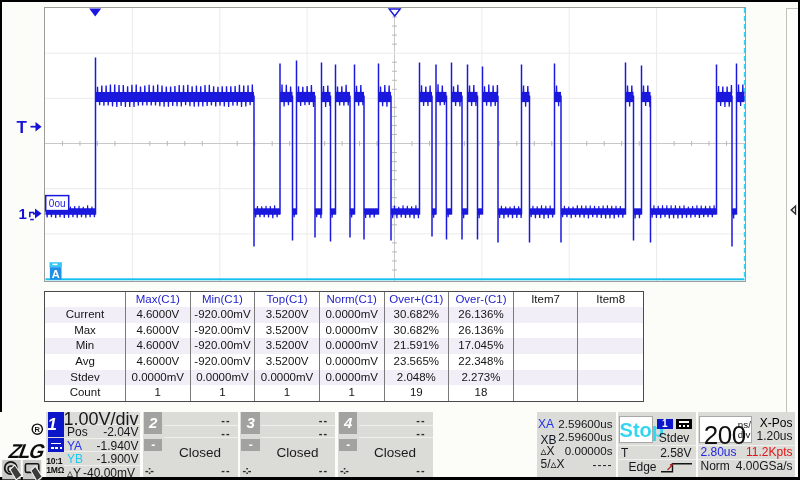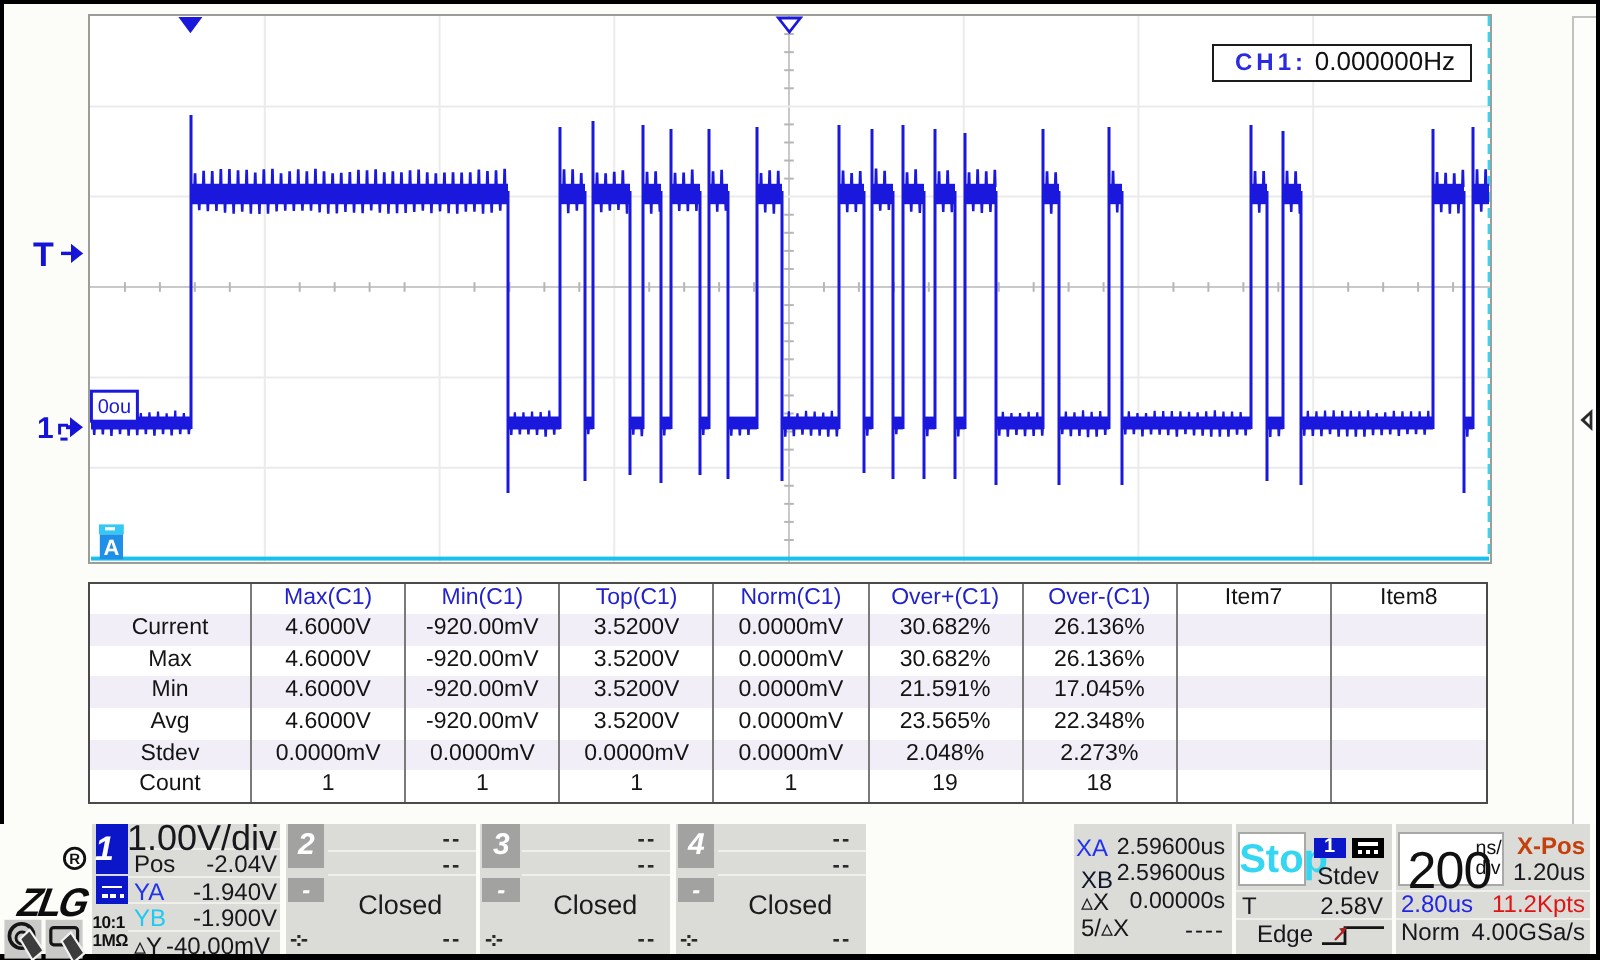--- a/index.html
+++ b/index.html
@@ -1,21 +1,21 @@
 <!DOCTYPE html>
 <html><head><meta charset="utf-8">
 <style>
 * { margin:0; padding:0; box-sizing:border-box; }
 html,body { width:800px; height:480px; overflow:hidden; }
 body { position:relative; background:#000; font-family:"Liberation Sans", sans-serif; }
 #screen { position:absolute; left:2px; top:2px; width:795.5px; height:474.5px; background:#fcfcf9; }
 #grid { position:absolute; left:41.5px; top:4.5px; width:702px; height:275px; border:1px solid #9c9c98; background:#fff; }
 #rstrip { position:absolute; left:783.5px; top:5.5px; width:12px; height:405.5px; border-left:1px solid #c2c2be; border-top:1px solid #c2c2be; background:#fdfdfb; }
 #ch1box { position:absolute; left:603.5px; top:19.5px; width:130px; height:19px; background:#fff; border:1.6px solid #1c1c1c; font-size:13px; line-height:16px; }
-#mtable { position:absolute; left:42px; top:288.5px; width:700px; height:111.5px; border:1.5px solid #4a4a4a; background:#fff;
+#mtable { position:absolute; left:42px; top:288.5px; width:600px; height:111.5px; border:1.5px solid #4a4a4a; background:#fff;
   display:grid; grid-template-columns:81px repeat(8, 1fr); grid-auto-rows:15.64px; }
 .tc { border-right:1px solid #7a7a7a; font-size:11.5px; color:#141414; text-align:center; line-height:15.6px; overflow:hidden; }
 .tc:nth-child(9n) { border-right:none; }
 .th { color:#2222cc; }
 .tr-a { background:#f1eef8; }
 .tr-b { background:#fff; }
 .tl { color:#141414; }
 #bbar { position:absolute; left:-2px; top:409.5px; width:795.5px; height:65px; background:#fcfcf9; }
 .panel { position:absolute; top:0; height:65px; background:#dbdbd7; }
 .nbox { position:absolute; background:#a2a2a0; text-align:center; }
@@ -243,24 +243,20 @@
 <svg width="44" height="280" viewBox="0 0 44 280" style="position:absolute;left:-2px;top:-2px">
 <text x="16.5" y="133" font-size="17" font-weight="bold" fill="#1513d8" font-family="Liberation Sans, sans-serif">T</text>
 <line x1="30.5" y1="126.7" x2="37" y2="126.7" stroke="#1513d8" stroke-width="1.7"></line>
 <polygon points="35.5,121.9 41.6,126.7 35.5,131.5" fill="#1513d8"></polygon>
 <text x="18.5" y="219" font-size="15" font-weight="bold" fill="#1513d8" font-family="Liberation Sans, sans-serif">1</text>
 <polyline points="34,212.6 29.8,212.6 29.8,217.3" fill="none" stroke="#1513d8" stroke-width="1.5"></polyline>
 <rect x="30.2" y="218.8" width="3.6" height="1.5" fill="#1513d8"></rect>
 <polygon points="35,208.6 41.5,213.6 35,218.6" fill="#1513d8"></polygon>
 <rect x="33" y="212.6" width="3" height="2" fill="#1513d8"></rect>
 </svg>
-<div id="ch1box">
-      <span style="position:absolute;left:11px;top:0.5px;color:#2a2ae0;letter-spacing:2px;font-weight:bold;font-size:12px">CH1:</span>
-      <span style="position:absolute;right:7px;color:#111;font-size:13px">0.000000Hz</span>
-    </div>
 <div id="rstrip"></div>
 <svg width="10" height="14" viewBox="0 0 10 14" style="position:absolute;left:786.5px;top:201px">
 <polygon points="7.2,1.5 7.2,12.5 1.2,7" fill="#2a2a2a"></polygon>
 <polygon points="5.8,4.6 5.8,9.4 3.4,7" fill="#fdfdfb"></polygon>
 </svg>
 <div id="mtable">
       <div class="tc tl"></div>
       <div class="tc th">Max(C1)</div>
       <div class="tc th">Min(C1)</div>
       <div class="tc th">Top(C1)</div>
@@ -429,21 +425,21 @@
    <polyline points="8.5,9 12.3,5 " fill="none" stroke="#a22" stroke-width="1.1"></polyline>
    <polygon points="10.6,3.2 14.4,2.6 12.6,6 " fill="#a22"></polygon>
  </svg>
 </div>
 
 <div class="panel" style="left:698px;width:97px">
  <div style="position:absolute;left:1.3px;top:4px;width:52.5px;height:27.5px;background:#fff;border:1px solid #a8a8a6">
    <span style="position:absolute;left:3.5px;top:3px;font-size:26px;letter-spacing:-0.5px;color:#111">200</span>
    <span style="position:absolute;left:37.5px;top:3.4px;font-size:9.8px;color:#111;line-height:10.3px">ns/<br>div</span>
  </div>
- <div class="tx" style="top:5px;right:2.5px;color:#c2410c;font-weight:bold">X-Pos</div>
+ <div class="tx" style="top:5px;right:2.5px;color:#000000;font-weight:normal">X-Pos</div>
  <div class="tx" style="top:18.8px;right:2.5px">1.20us</div>
  <div class="rline" style="top:33.2px;left:0"></div>
  <div class="tx" style="top:34.8px;left:2.5px;color:#2226e0">2.80us</div>
         <div class="tx" style="top:34.8px;right:2.5px;color:#e01414">11.2Kpts</div>
  <div class="rline" style="top:47.2px;left:0"></div>
  <div class="tx" style="top:48.8px;left:2.5px">Norm</div>
         <div class="tx" style="top:48.8px;right:2.5px">4.00GSa/s</div>
 </div>
 </div>
 <svg width="46" height="70" viewBox="0 0 46 70" style="position:absolute;left:-2px;top:410px">

